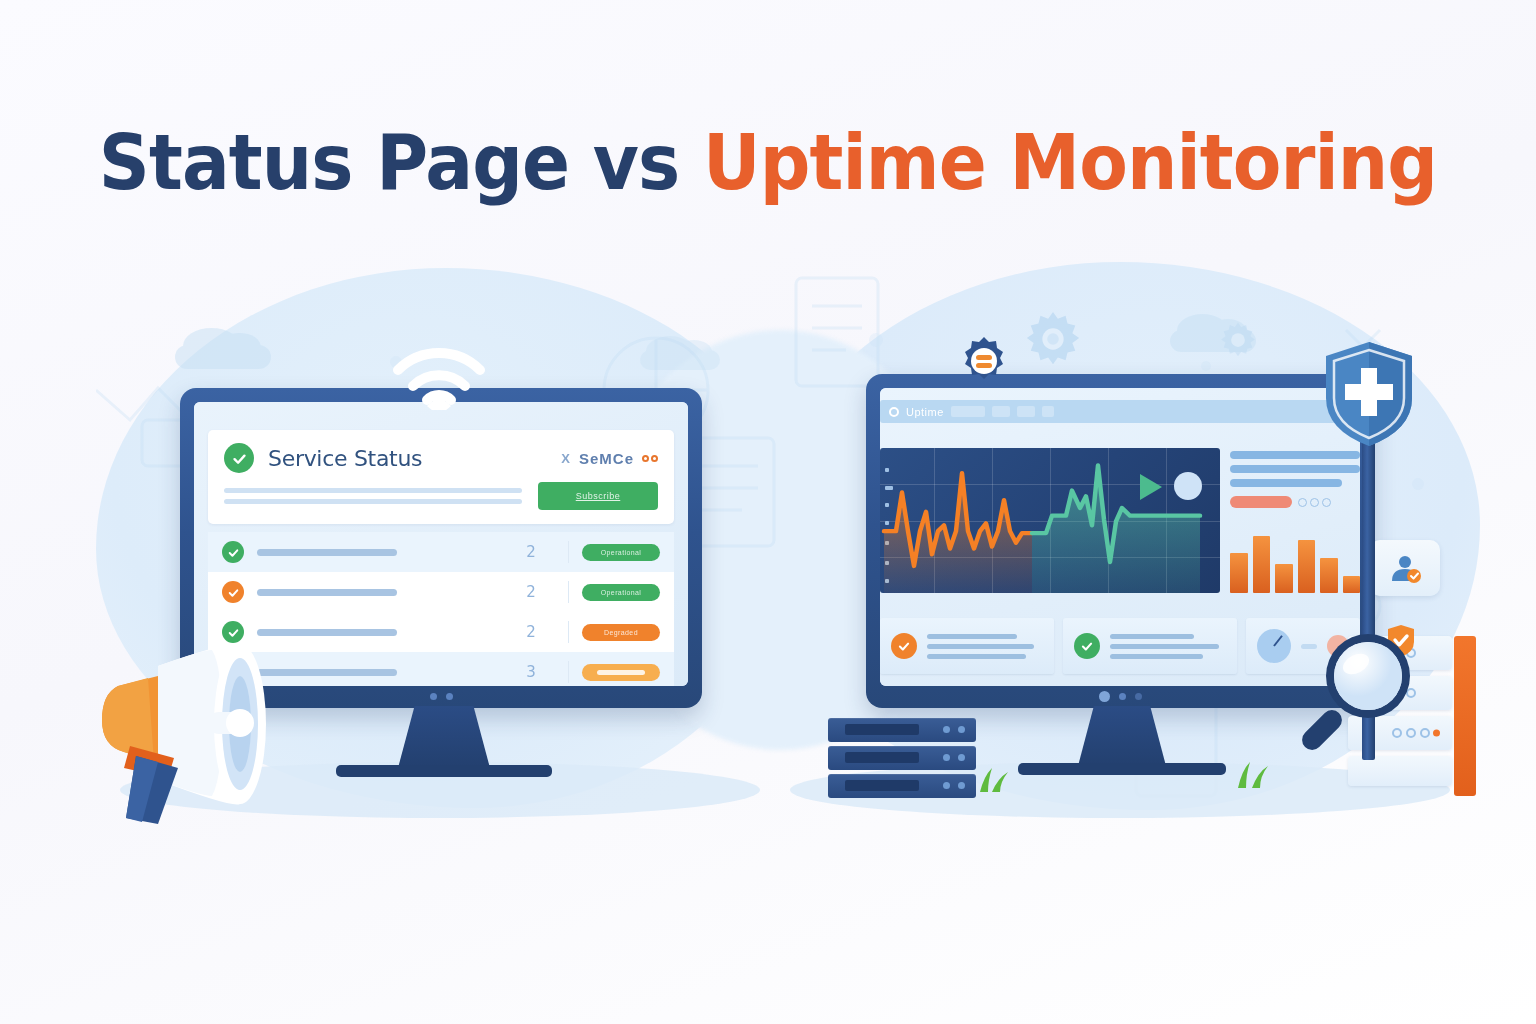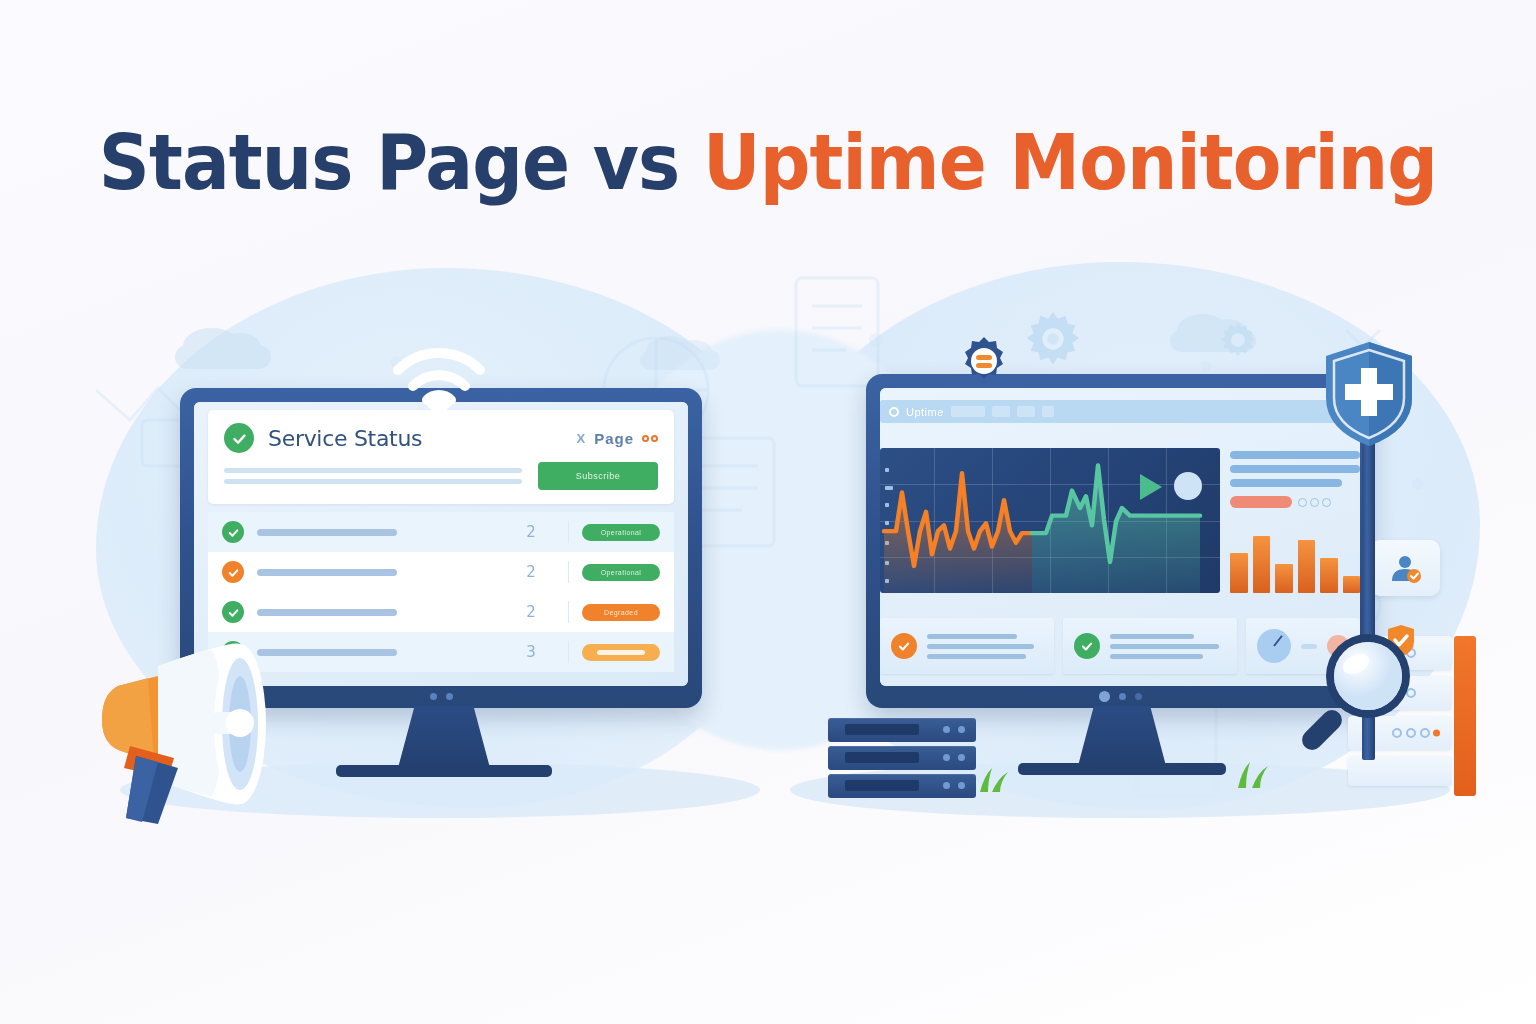--- a/index.html
+++ b/index.html
@@ -60,39 +60,39 @@
     background:#dceaf8; border-radius:6px; overflow:hidden;
   }
   .bezel-dots{ position:absolute; bottom:5px; left:0; right:0; height:14px; display:flex; align-items:center; justify-content:center; gap:9px;}
   .bdot{ width:7px; height:7px; border-radius:50%; background:#5b82c0; }
   .bdot.big{ width:11px; height:11px; background:#7fa5d8; }
   .stand-neck{ position:absolute; background:linear-gradient(180deg,#2b4c85,#23406f);
     clip-path:polygon(18% 0,82% 0,100% 100%,0 100%); }
   .stand-base{ position:absolute; background:#23406f; border-radius:5px; }
 
   
-  .screen-l{ position:absolute; inset:0; background:linear-gradient(160deg,#e9f3fc 0%,#dbeaf8 100%); padding:8px 14px; }
+  .screen-l{ position:absolute; inset:0; background:linear-gradient(160deg,#e9f3fc 0%,#dbeaf8 100%); padding:28px 14px; }
   .card-head{
     background:#ffffff; border-radius:5px; padding:13px 16px 14px 16px;
     box-shadow:0 1px 3px rgba(40,70,120,.08);
     display:flex; flex-direction:column; gap:9px;
   }
   .head-top{ display:flex; align-items:center; gap:14px; }
   .check{ border-radius:50%; display:flex; align-items:center; justify-content:center; flex:0 0 auto; }
   .check svg{ display:block; }
   .head-title{ font-size:22px; color:#31527f; font-family:"DejaVu Sans",sans-serif; letter-spacing:-.3px; }
   .head-brand{ margin-left:auto; display:flex; align-items:center; gap:8px; font-size:15px; color:#5f7fae; font-weight:bold; letter-spacing:1px; }
   .brand-x{ color:#89a7cd; font-size:13px; }
   .brand-dots{ display:inline-flex; gap:2px; }
   .brand-dots i{ width:7px; height:7px; border:2px solid #e8762e; border-radius:50%; display:block; }
   .head-bot{ display:flex; align-items:center; gap:16px; }
   .bars{ flex:1; display:flex; flex-direction:column; gap:6px; }
   .bar{ height:5px; border-radius:3px; background:#cfe1f3; }
   .btn-pill{ border-radius:4px; display:flex; align-items:center; justify-content:center;
-    font-size:9px; color:rgba(255,255,255,.85); letter-spacing:.5px; }
+    font-size:9px; color:rgba(255,255,255,.85); letter-spacing:.5px;text-decoration:underline; }
 
   .rows{ margin-top:8px; display:flex; flex-direction:column; }
   .srow{ display:flex; align-items:center; gap:13px; padding:9px 14px; background:#ffffff; }
   .srow.alt{ background:#eaf4fd; }
   .srow .rbar{ width:140px; height:7px; border-radius:4px; background:#a8c4e2; }
   .srow .rnum{ margin-left:auto; width:48px; text-align:center; color:#8fb2da; font-size:15px; font-family:"DejaVu Sans",sans-serif; }
   .rdiv{ width:1px; align-self:stretch; background:#dde9f5; }
   .pill{ width:78px; height:17px; border-radius:9px; display:flex; align-items:center; justify-content:center;
     font-size:7px; color:rgba(255,255,255,.8); letter-spacing:.4px; }
   .pill-inner{ width:62%; height:5px; background:rgba(255,255,255,.85); border-radius:3px; }
@@ -253,21 +253,21 @@
           <div class="card-head">
             <div class="head-top">
               <span class="check" style="width:30px;height:30px;background:#3fae62;">
                 <svg width="17" height="17" viewBox="0 0 24 24">
                     <path d="M5 13l5 5 9-10" fill="none" stroke="#fff" stroke-width="3.4" stroke-linecap="round" stroke-linejoin="round"></path>
                   </svg>
               </span>
               <span class="head-title">Service Status</span>
               <span class="head-brand">
                 <span class="brand-x">X</span>
-                <span>Page</span>
+                <span>SeMCe</span>
                 <span class="brand-dots">
                     <i></i>
                     <i></i>
                   </span>
               </span>
             </div>
             <div class="head-bot">
               <span class="bars">
                 <span class="bar" style="width:100%"></span>
                 <span class="bar" style="width:100%"></span>

